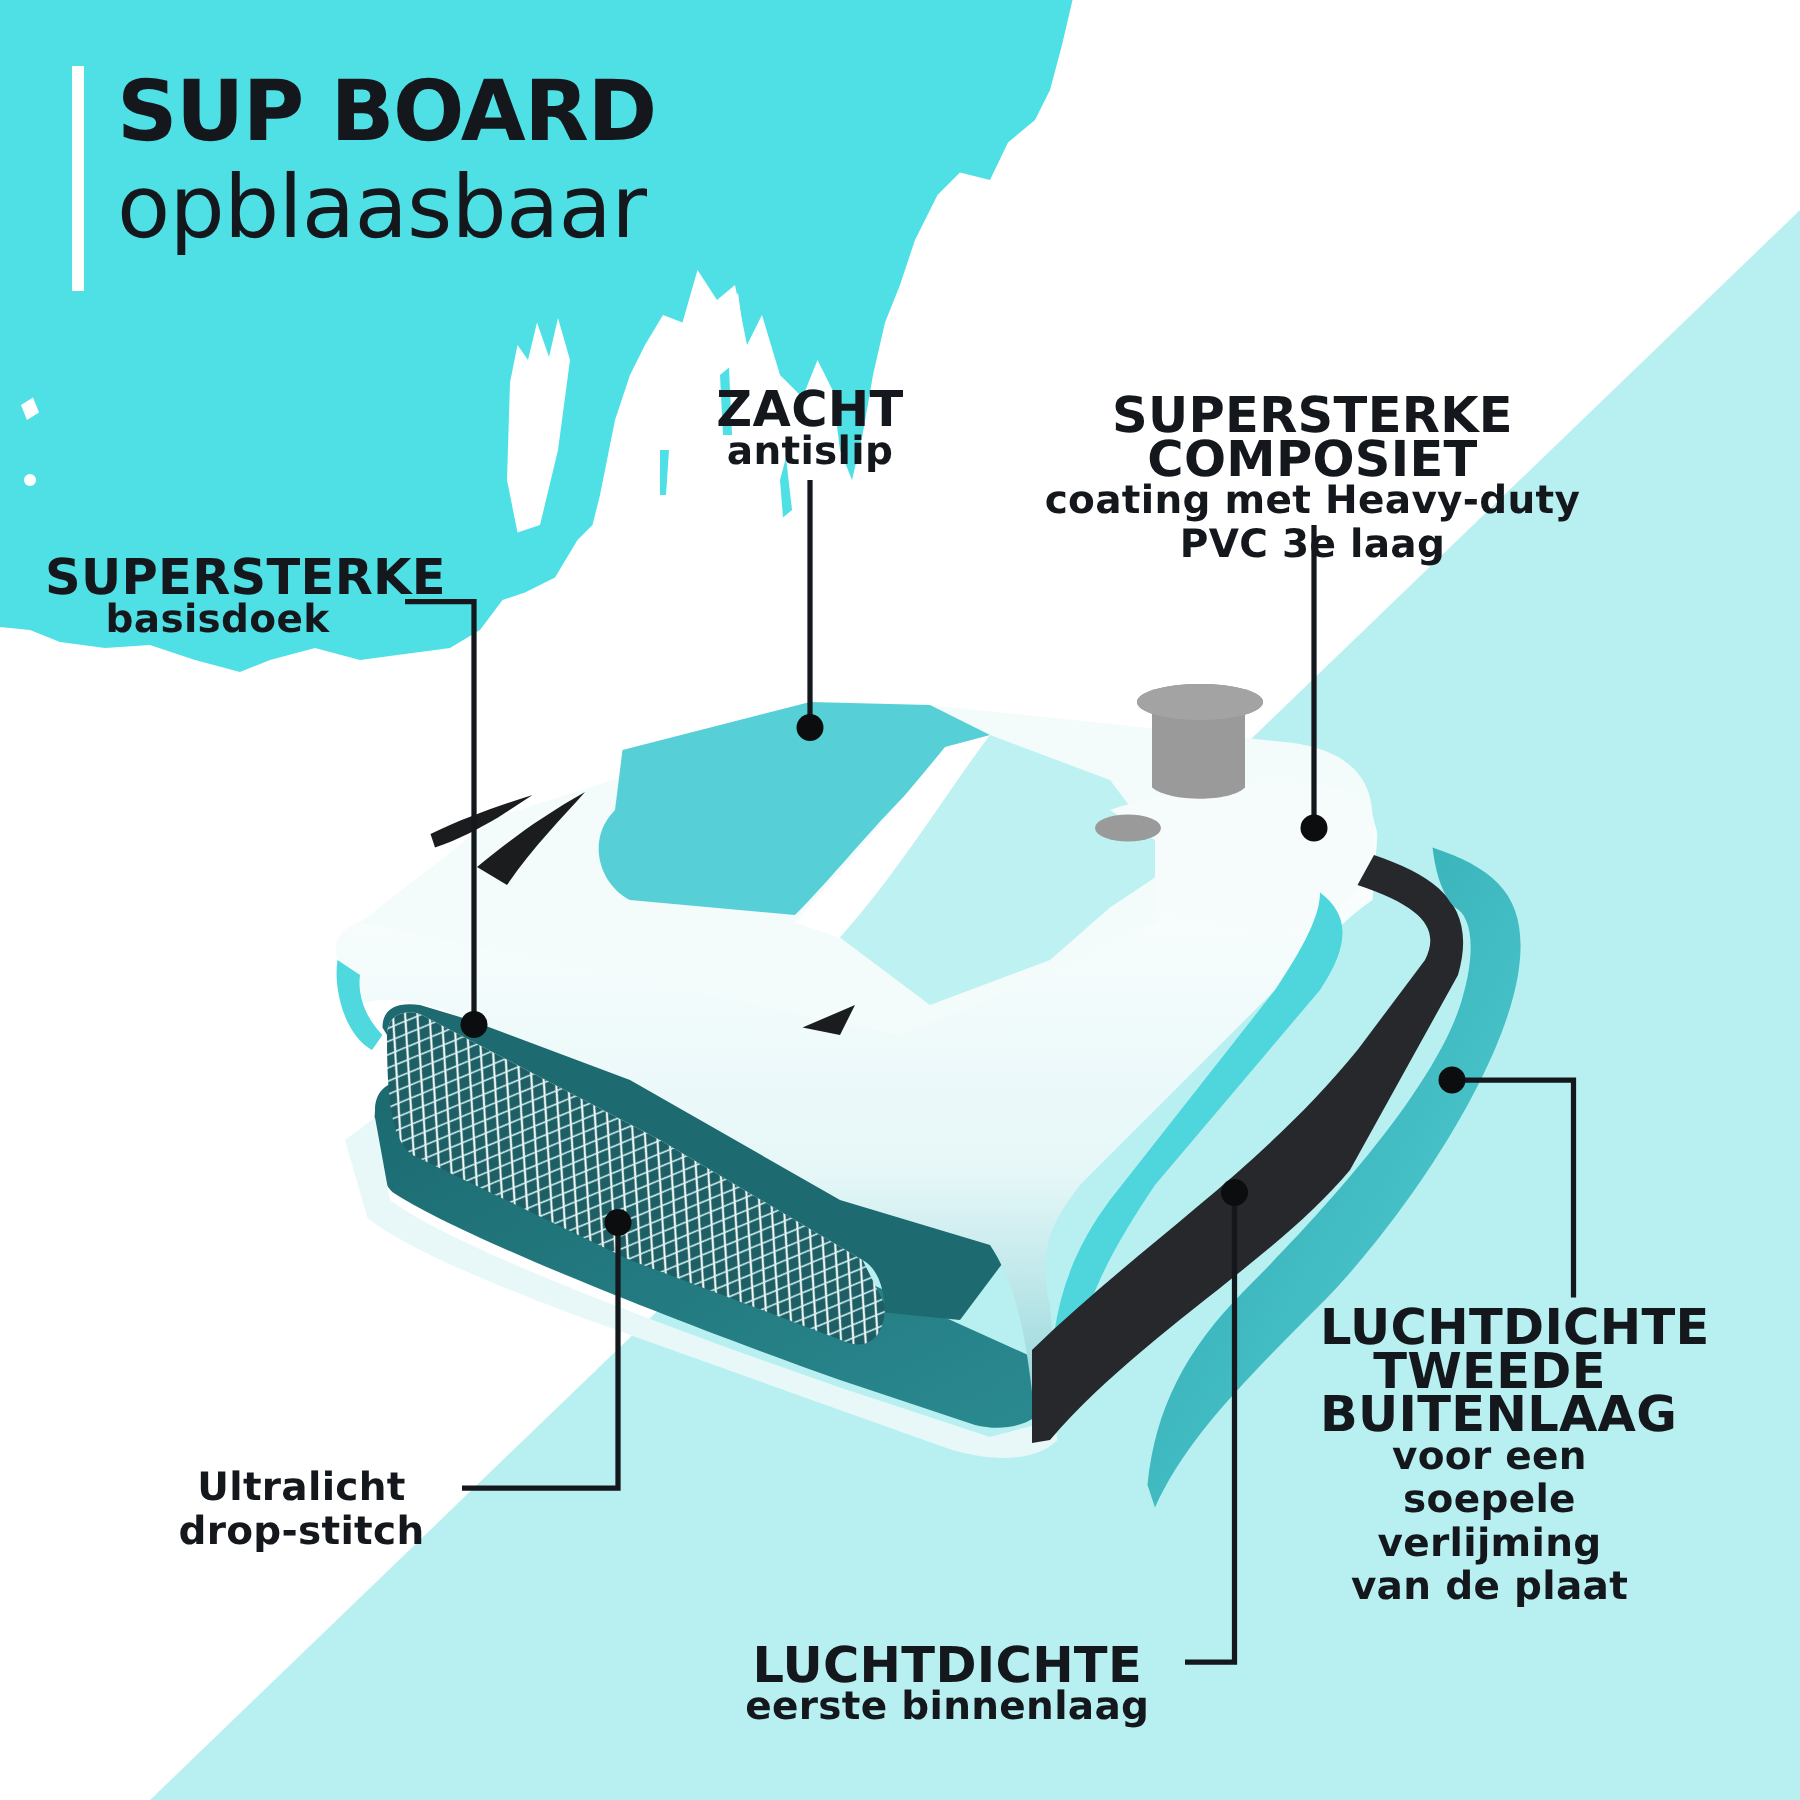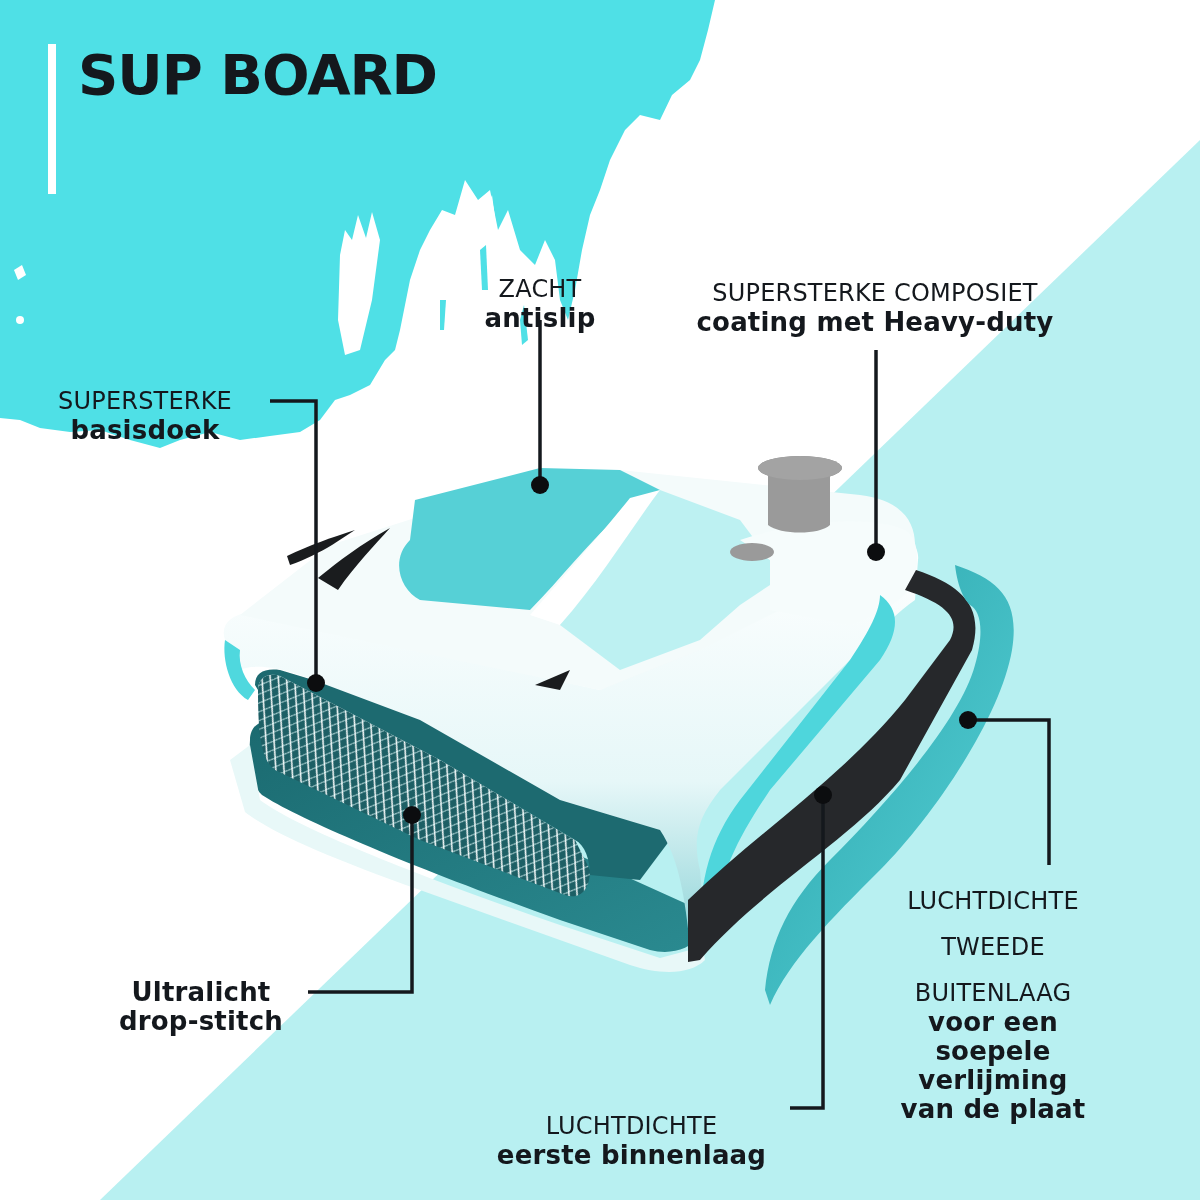--- a/index.html
+++ b/index.html
@@ -7,21 +7,21 @@
       width: 1200px; height: 1200px; position: relative; overflow: hidden;
       background: #ffffff;
       font-family: "DejaVu Sans", "Liberation Sans", sans-serif;
       color: #14181d;
     }
     .layer { position: absolute; left: 0; top: 0; width: 1200px; height: 1200px; }
     .title-block { position: absolute; left: 48px; top: 44px; padding-left: 22px; border-left: 8px solid #ffffff; height: 150px; }
     .title-main { font-weight: 700; font-size: 56px; letter-spacing: -1px; line-height: 62px; }
     .title-sub { font-weight: 400; font-size: 58px; line-height: 64px; letter-spacing: -0.5px; }
     .label { position: absolute; font-size: 26px; line-height: 29px; letter-spacing: 0.2px; }
-    .label .b { font-weight: 400; font-size: 24px; display: block; margin-top: 17px; }
+    .label .b { font-weight: 700; font-size: 33px; display: block; }
     .label .r { font-weight: 700; display: block; }
     .right { text-align: center; }
     .center { text-align: center; }
   </style>
 </head>
 <body>
 
 <svg class="layer" viewBox="0 0 1200 1200">
   <polygon points="1200,140 1200,1200 100,1200" fill="#b8f0f1"></polygon>
 </svg>
@@ -114,30 +114,32 @@
     <circle cx="876" cy="552" r="9"></circle>
     <circle cx="316" cy="683" r="9"></circle>
     <circle cx="412" cy="815" r="9"></circle>
     <circle cx="968" cy="720" r="9"></circle>
     <circle cx="823" cy="795" r="9"></circle>
   </g>
 </svg>
 
 <div class="title-block">
   <div class="title-main">SUP BOARD</div>
+  <div class="title-sub">opblaasbaar</div>
 </div>
 
 <div class="label center" style="left:470px; top:258px; width:140px;">
   <span class="b">ZACHT</span>
   <span class="r">antislip</span>
 </div>
 
 <div class="label center" style="left:660px; top:262px; width:430px;">
   <span class="b">SUPERSTERKE COMPOSIET</span>
   <span class="r">coating met Heavy-duty</span>
+  <span class="r">PVC 3e laag</span>
 </div>
 
 <div class="label right" style="left:30px; top:370px; width:230px;">
   <span class="b">SUPERSTERKE</span>
   <span class="r">basisdoek</span>
 </div>
 
 <div class="label right" style="left:100px; top:978px; width:202px;">
   <span class="r">Ultralicht</span>
   <span class="r">drop-stitch</span>

